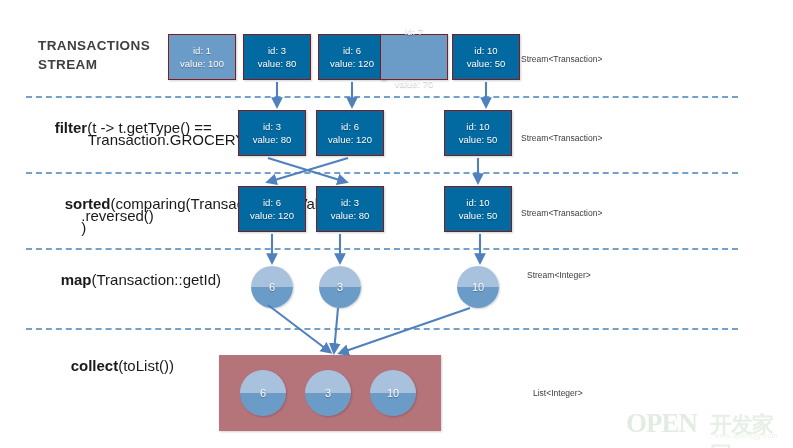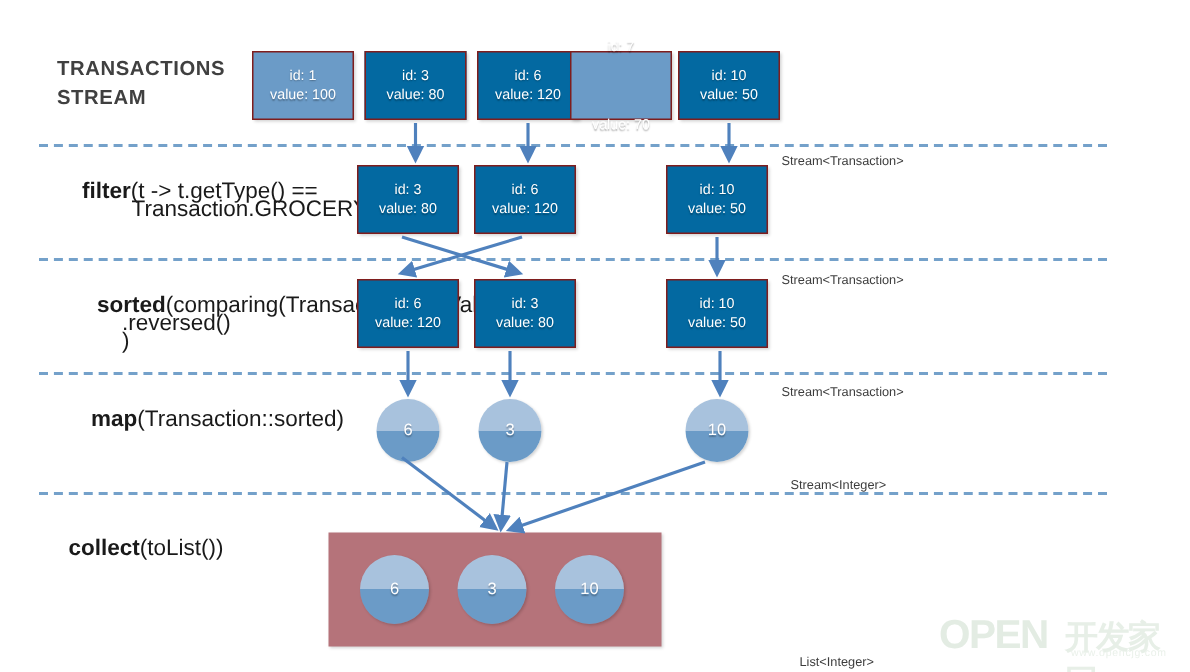--- a/index.html
+++ b/index.html
@@ -39,21 +39,20 @@
     white-space: pre;
   }
   .op-label .op-name { font-weight: bold; }
 
   
   .type-label {
     position: absolute;
     font-size: 8.5px;
     color: #3c3c3c;
     white-space: nowrap;
-    margin-top: 48px;
   }
 
   
   .divider {
     position: absolute;
     left: 26px;
     width: 712px;
     height: 0;
     border-top: 2px dashed #6d9cc8;
     opacity: .95;
@@ -128,21 +127,21 @@
     width: 160px;
     height: 40px;
   }
   .wm-open {
     position: absolute;
     left: 0; top: 4px;
     font-size: 27px;
     font-weight: bold;
     letter-spacing: -1px;
     color: #e3ece3;
-    font-family: Liberation Sans, sans-serif;
+    font-family: Liberation Serif, serif;
   }
   .wm-cn {
     position: absolute;
     left: 84px; top: 6px;
     font-size: 22px;
     font-weight: bold;
     color: #e7efe7;
     letter-spacing: -1px;
     font-family: "DejaVu Sans", sans-serif;
   }
@@ -174,24 +173,24 @@
             Transaction.GROCERY)</span>
   </div>
 
   <div class="op-label" style="left:48px; top:186px;">
     <span class="op-name">sorted</span><span>(comparing(Transaction::getValue)
         .reversed()
         )</span>
   </div>
 
   <div class="op-label" style="left:44px; top:262px;">
-    <span class="op-name">map</span><span>(Transaction::sorted)</span>
-  </div>
-
-  <div class="op-label" style="left:29px; top:348px;">
+    <span class="op-name">map</span><span>(Transaction::getId)</span>
+  </div>
+
+  <div class="op-label" style="left:54px; top:348px;">
     <span class="op-name">collect</span><span>(toList())</span>
   </div>
 
   <div class="type-label" style="left:521px; top:54px;">Stream&lt;Transaction&gt;</div>
   <div class="type-label" style="left:521px; top:133px;">Stream&lt;Transaction&gt;</div>
   <div class="type-label" style="left:521px; top:208px;">Stream&lt;Transaction&gt;</div>
   <div class="type-label" style="left:527px; top:270px;">Stream&lt;Integer&gt;</div>
   <div class="type-label" style="left:533px; top:388px;">List&lt;Integer&gt;</div>
 
   <div class="tbox blue" style="left:168px; top:34px;">

